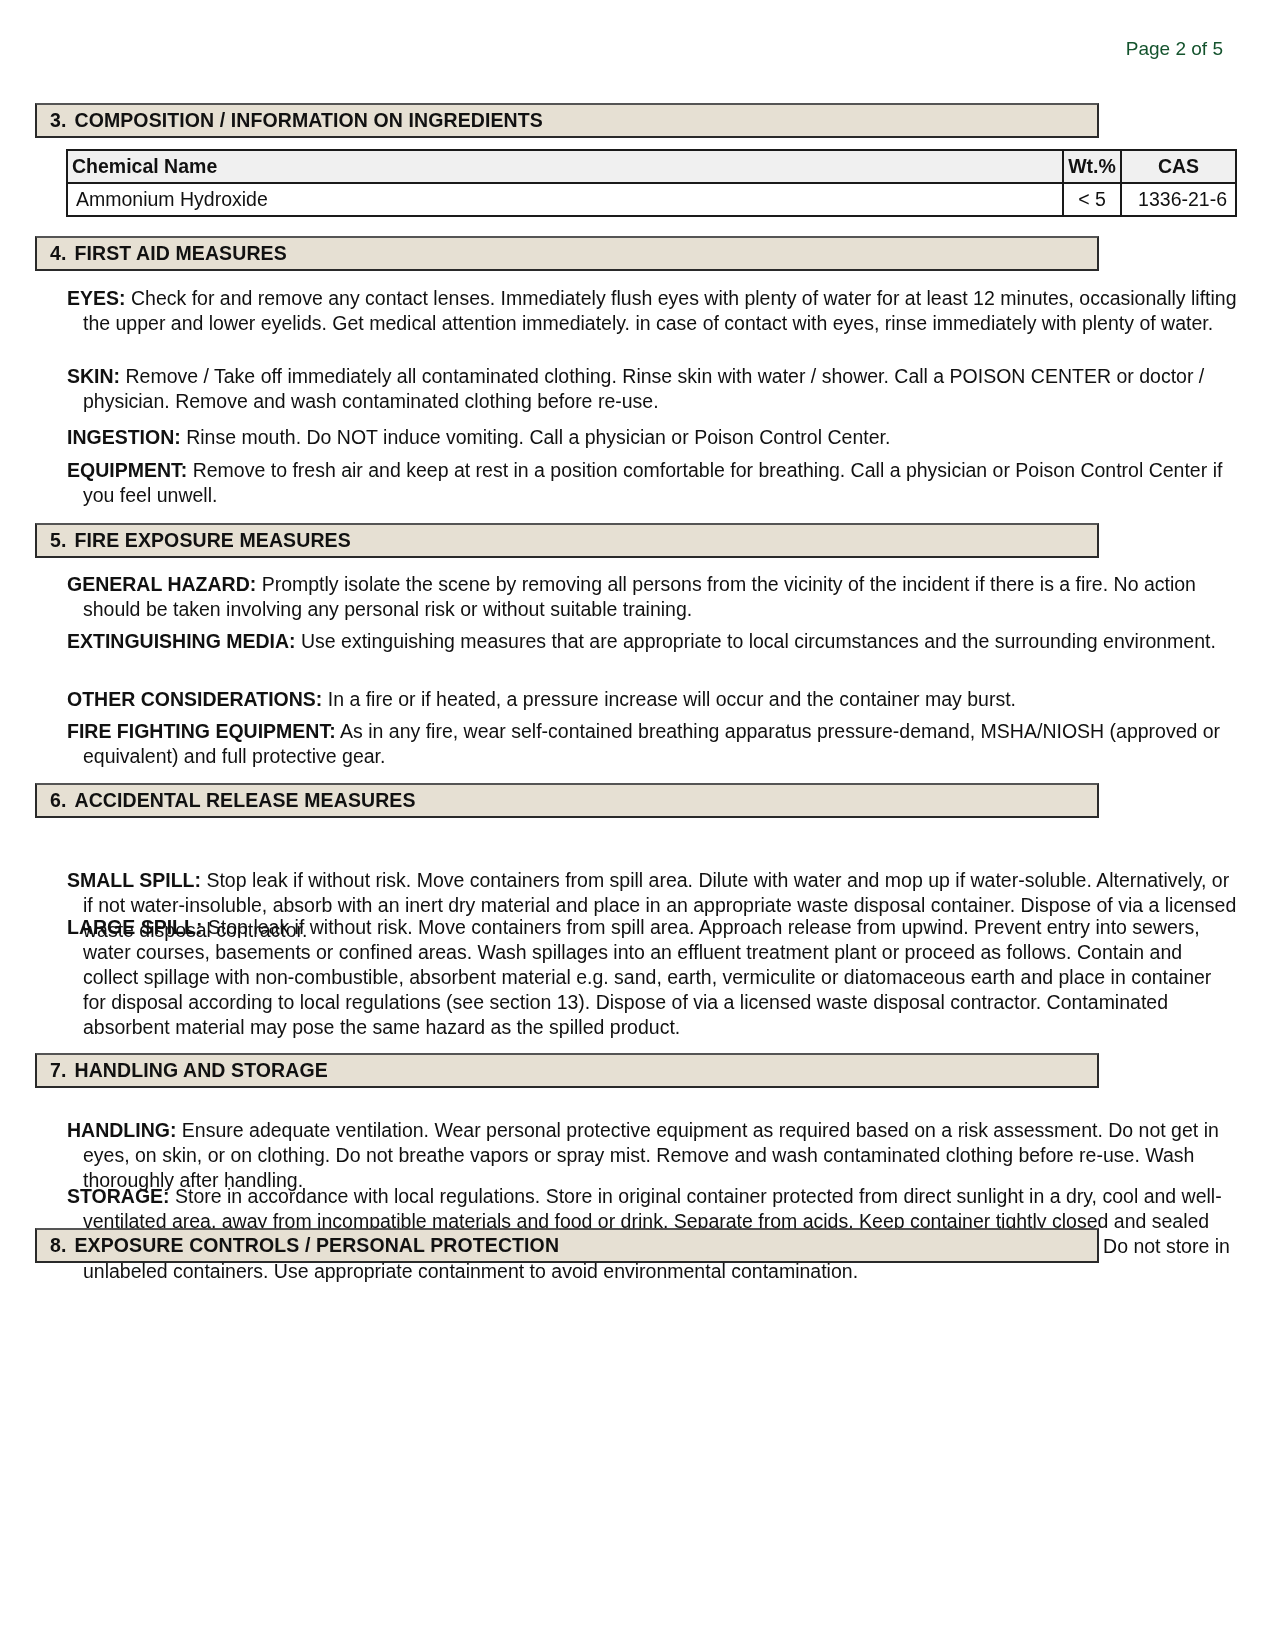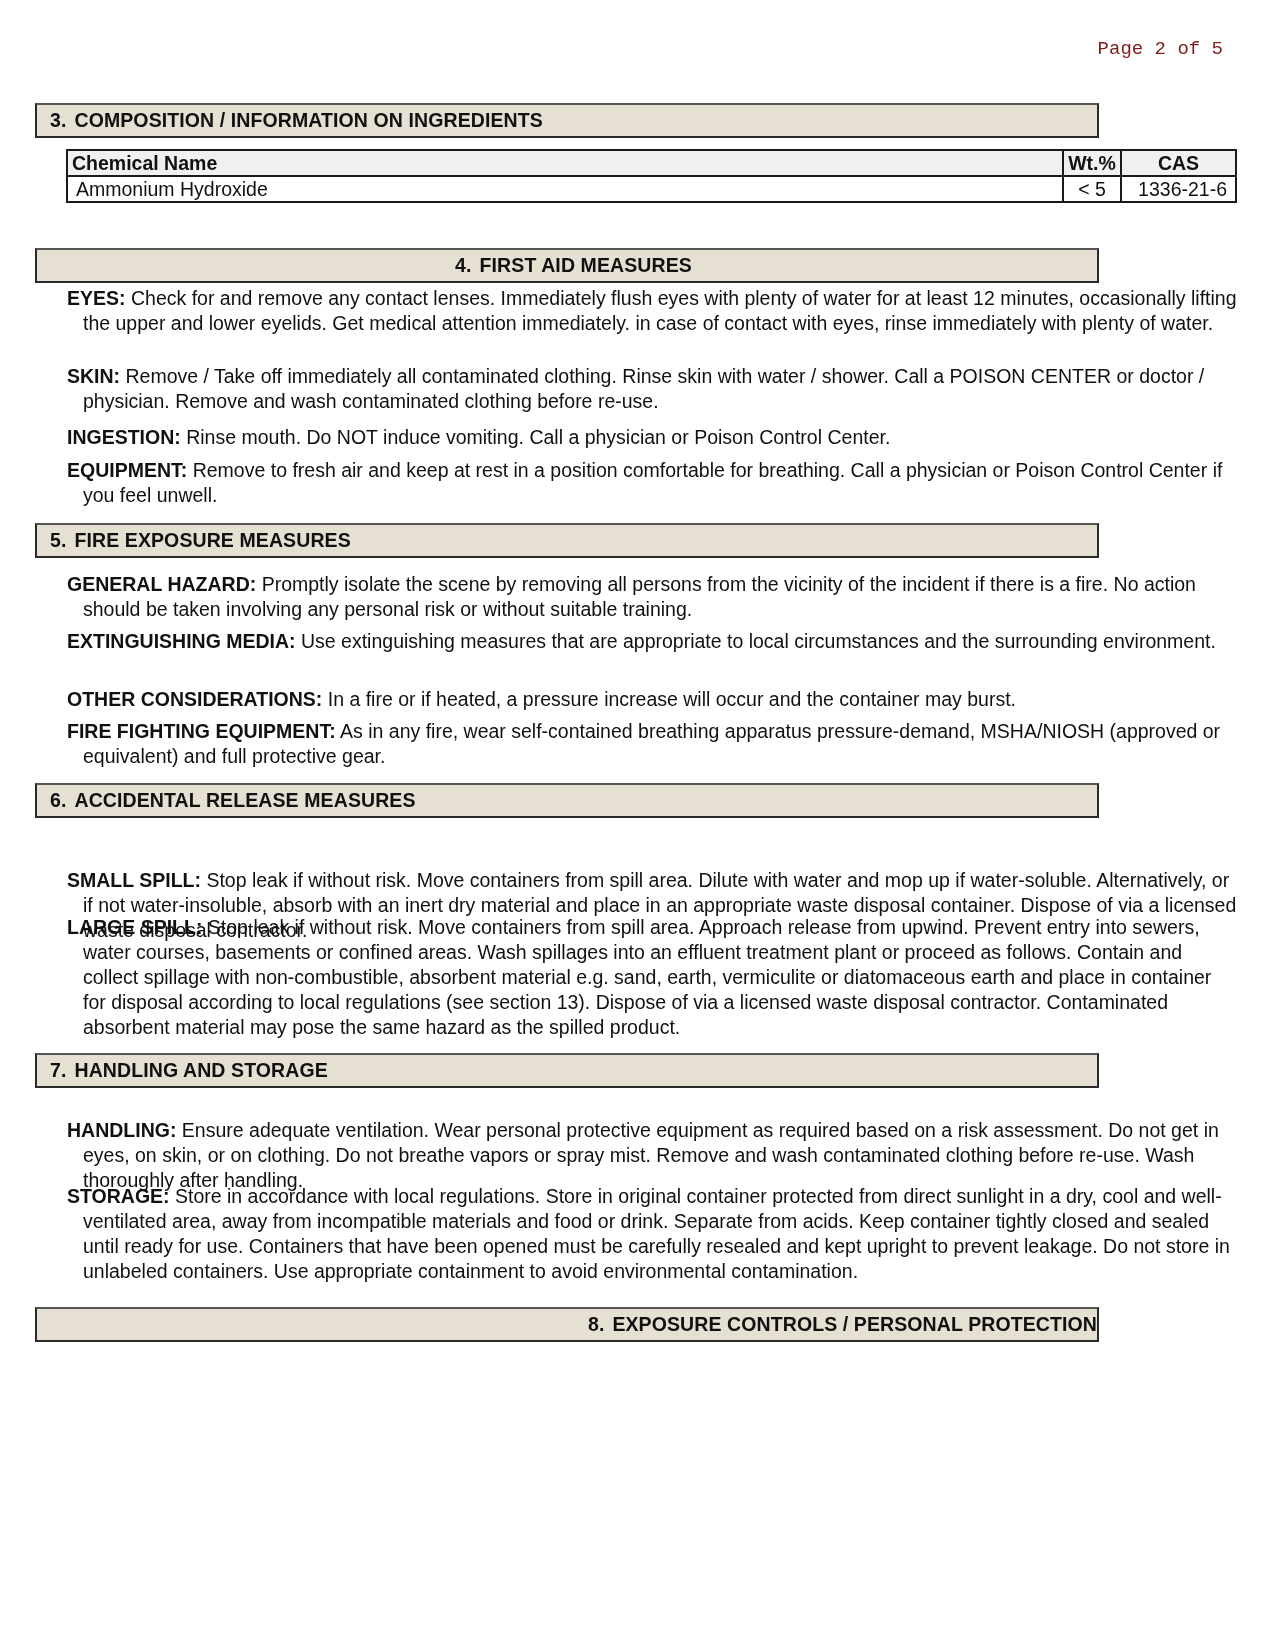--- a/index.html
+++ b/index.html
@@ -2,36 +2,36 @@
 <html><head>
 <meta charset="utf-8">
 <style>
   html, body { margin: 0; padding: 0; background: #ffffff; }
   body {
     width: 1275px; height: 1650px; position: relative; overflow: hidden;
     font-family: "Liberation Sans", sans-serif; color: #111111;
   }
   .page-num {
     position: absolute; top: 38px; right: 52px;
-    font-size: 19px; color: #7f1d1d; font-family: Liberation Mono, monospace;
+    font-size: 19px; color: #14532d;
   }
   .sec-hdr {
     position: absolute; left: 35px; width: 1064px; height: 35px;
     background: #e6e0d3; border: 2px solid #2a2a2a; border-top-color: #555;
     box-sizing: border-box;
     font-size: 19.5px; font-weight: bold; line-height: 31px;
     padding-left: 13px; letter-spacing: 0.1px;
   }
   .sec-hdr .num { margin-right: 8px; }
   .comp-table {
     position: absolute; left: 66px; top: 149px; width: 1171px;
     border-collapse: collapse; font-size: 19.5px;
   }
   .comp-table th, .comp-table td {
-    border: 2px solid #1a1a1a; padding: 0 4px; height: 26px; box-sizing: border-box;
+    border: 2px solid #1a1a1a; padding: 0 4px; height: 33px; box-sizing: border-box;
   }
   .comp-table th { background: #f0f0f0; font-weight: bold; }
   .comp-table th.name { text-align: left; }
   .comp-table th.wt, .comp-table td.wt { width: 58px; text-align: center; }
   .comp-table th.cas { width: 115px; text-align: center; }
   .comp-table td.cas { text-align: right; padding-right: 8px; }
   .comp-table td.name { padding-left: 8px; }
   .entry {
     position: absolute; left: 67px; width: 1170px;
     font-size: 19.5px; line-height: 25px;
@@ -57,21 +57,21 @@
   </thead>
   <tbody>
     <tr>
       <td class="name">Ammonium Hydroxide</td>
       <td class="wt">&lt; 5</td>
       <td class="cas">1336-21-6</td>
     </tr>
   </tbody>
 </table>
 
-<div class="sec-hdr" style="top:248px;text-align:center;">
+<div class="sec-hdr" style="top:236px;">
   <span class="num">4.</span><span>FIRST AID MEASURES</span>
 </div>
 <div class="entry" style="top:286px;">
   <span class="lbl">EYES:</span> <span>Check for and remove any contact lenses. Immediately flush eyes with plenty of water for at least 12 minutes, occasionally lifting the upper and lower eyelids. Get medical attention immediately. in case of contact with eyes, rinse immediately with plenty of water.</span>
 </div>
 <div class="entry" style="top:364px;">
   <span class="lbl">SKIN:</span> <span>Remove / Take off immediately all contaminated clothing. Rinse skin with water / shower. Call a POISON CENTER or doctor / physician. Remove and wash contaminated clothing before re-use.</span>
 </div>
 <div class="entry" style="top:425px;">
   <span class="lbl">INGESTION:</span> <span>Rinse mouth. Do NOT induce vomiting. Call a physician or Poison Control Center.</span>
@@ -109,15 +109,15 @@
 <div class="sec-hdr" style="top:1053px;">
   <span class="num">7.</span><span>HANDLING AND STORAGE</span>
 </div>
 <div class="entry" style="top:1118px;">
   <span class="lbl">HANDLING:</span> <span>Ensure adequate ventilation. Wear personal protective equipment as required based on a risk assessment. Do not get in eyes, on skin, or on clothing. Do not breathe vapors or spray mist. Remove and wash contaminated clothing before re-use. Wash thoroughly after handling.</span>
 </div>
 <div class="entry" style="top:1184px;">
   <span class="lbl">STORAGE:</span> <span>Store in accordance with local regulations. Store in original container protected from direct sunlight in a dry, cool and well-ventilated area, away from incompatible materials and food or drink. Separate from acids. Keep container tightly closed and sealed until ready for use. Containers that have been opened must be carefully resealed and kept upright to prevent leakage. Do not store in unlabeled containers. Use appropriate containment to avoid environmental contamination.</span>
 </div>
 
-<div class="sec-hdr" style="top:1307px;text-align:right;">
+<div class="sec-hdr" style="top:1228px;">
   <span class="num">8.</span><span>EXPOSURE CONTROLS / PERSONAL PROTECTION</span>
 </div>
 
 </body></html>

